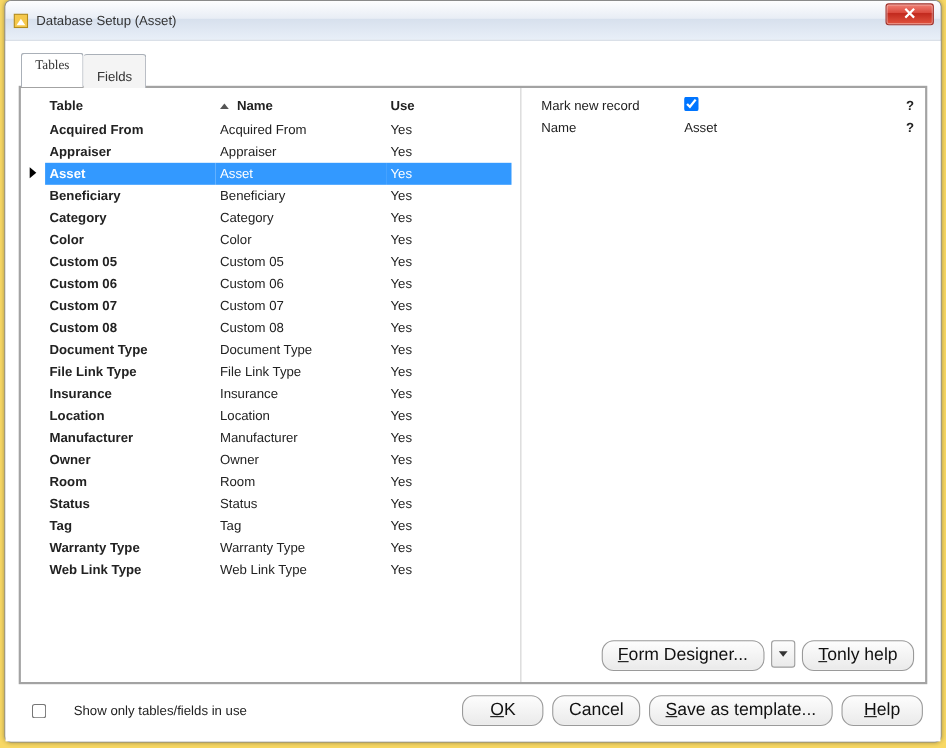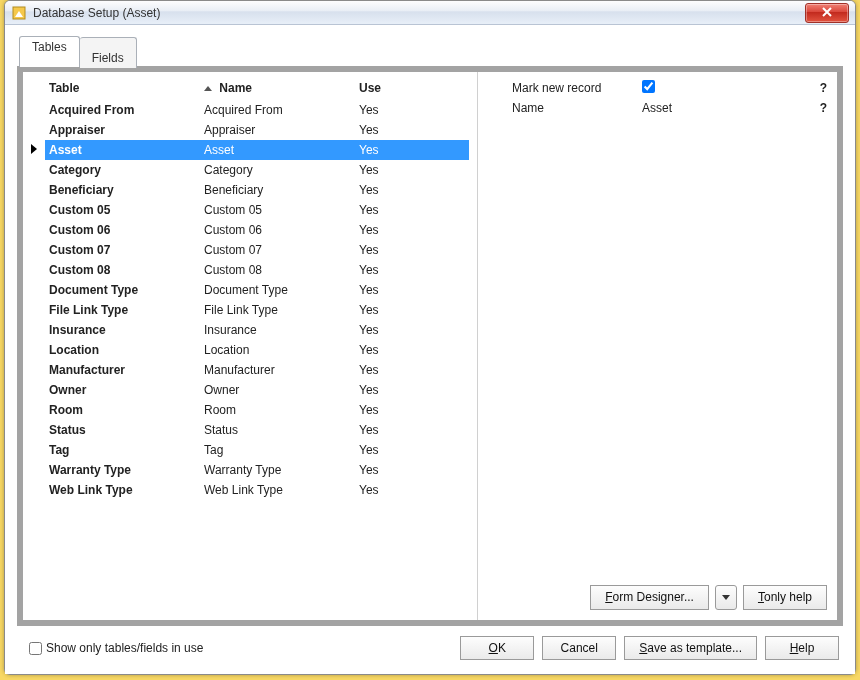--- a/index.html
+++ b/index.html
@@ -23,21 +23,21 @@
     height: 675px;
     background: #fff;
     border: 1px solid #8a8a8a;
     border-radius: 6px;
     box-shadow: 0 0 4px rgba(0,0,0,0.3);
     display: flex;
     flex-direction: column;
   }
   
   .titlebar {
-    height: 24px;
+    height: 36px;
     background: linear-gradient(#fdfdfe, #e8edf5 45%, #d7e0ed 46%, #e8eff8);
     border-bottom: 1px solid #b9c4d4;
     border-radius: 5px 5px 0 0;
     display: flex;
     align-items: center;
     padding: 0 6px;
     position: relative;
   }
   .titlebar .app-icon {
     width: 16px; height: 16px; margin-right: 6px;
@@ -92,28 +92,28 @@
   }
   .tab.inactive {
     background: #f4f4f4;
     top: 2px;
     padding-top: 13px;
     padding-bottom: 3px;
     border-left: none;
   }
   .tab.active {
     z-index: 2;
+    font-family: Liberation Serif, serif;
   }
   
   .panels {
     flex: 1;
-    border: 6px solid #a3a3a3;
+    border: 2px solid #a3a3a3;
     display: flex;
     min-height: 0;
-    gap: 16px;
   }
   .left-panel {
     width: 455px;
     border-right: 1px solid #d0d0d0;
     display: flex;
     flex-direction: column;
     padding: 0;
   }
   .right-panel {
     flex: 1;
@@ -207,29 +207,29 @@
   .bottom-bar {
     display: flex;
     align-items: center;
     padding: 10px 4px 2px;
     gap: 8px;
   }
   .bottom-bar .spacer { flex: 1; }
   .chk {
     display: flex;
     align-items: center;
-    gap: 1px;
+    gap: 22px;
     margin-left: 4px;
   }
   .btn {
     border: 1px solid #9a9a9a;
     background: linear-gradient(#fdfdfd,#eaeaea);
-    border-radius: 0;
+    border-radius: 11px;
     padding: 4px 14px;
-    font-size: 12px;
+    font-size: 16px;
     cursor: pointer;
     min-width: 74px;
     text-align: center;
     color: #111;
   }
   .btn u { text-decoration: underline; }
   .btn-drop {
     border: 1px solid #9a9a9a;
     background: linear-gradient(#fdfdfd,#eaeaea);
     border-radius: 3px;
@@ -306,28 +306,34 @@
                   <td class="col-use">Yes</td>
                 </tr>
                 <tr class="selected">
                   <td class="rowhdr"><span class="row-marker"></span></td>
                   <td class="col-table">Asset</td>
                   <td class="col-name">Asset</td>
                   <td class="col-use">Yes</td>
                 </tr>
                 <tr>
                   <td class="rowhdr"></td>
+                  <td class="col-table">Beneficiary</td>
+                  <td class="col-name">Beneficiary</td>
+                  <td class="col-use">Yes</td>
+                </tr>
+                <tr>
+                  <td class="rowhdr"></td>
                   <td class="col-table">Category</td>
                   <td class="col-name">Category</td>
                   <td class="col-use">Yes</td>
                 </tr>
                 <tr>
                   <td class="rowhdr"></td>
-                  <td class="col-table">Beneficiary</td>
-                  <td class="col-name">Beneficiary</td>
+                  <td class="col-table">Color</td>
+                  <td class="col-name">Color</td>
                   <td class="col-use">Yes</td>
                 </tr>
                 <tr>
                   <td class="rowhdr"></td>
                   <td class="col-table">Custom 05</td>
                   <td class="col-name">Custom 05</td>
                   <td class="col-use">Yes</td>
                 </tr>
                 <tr>
                   <td class="rowhdr"></td>

